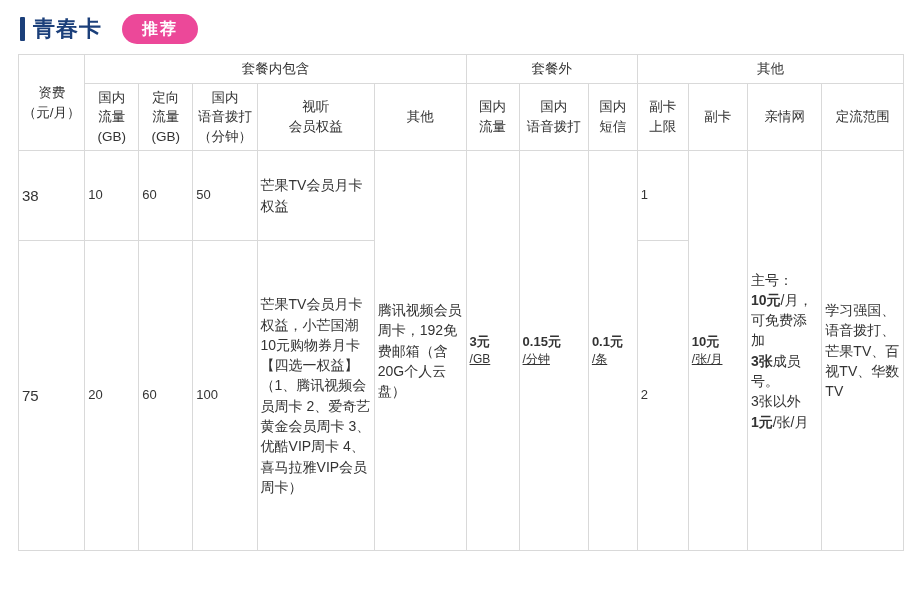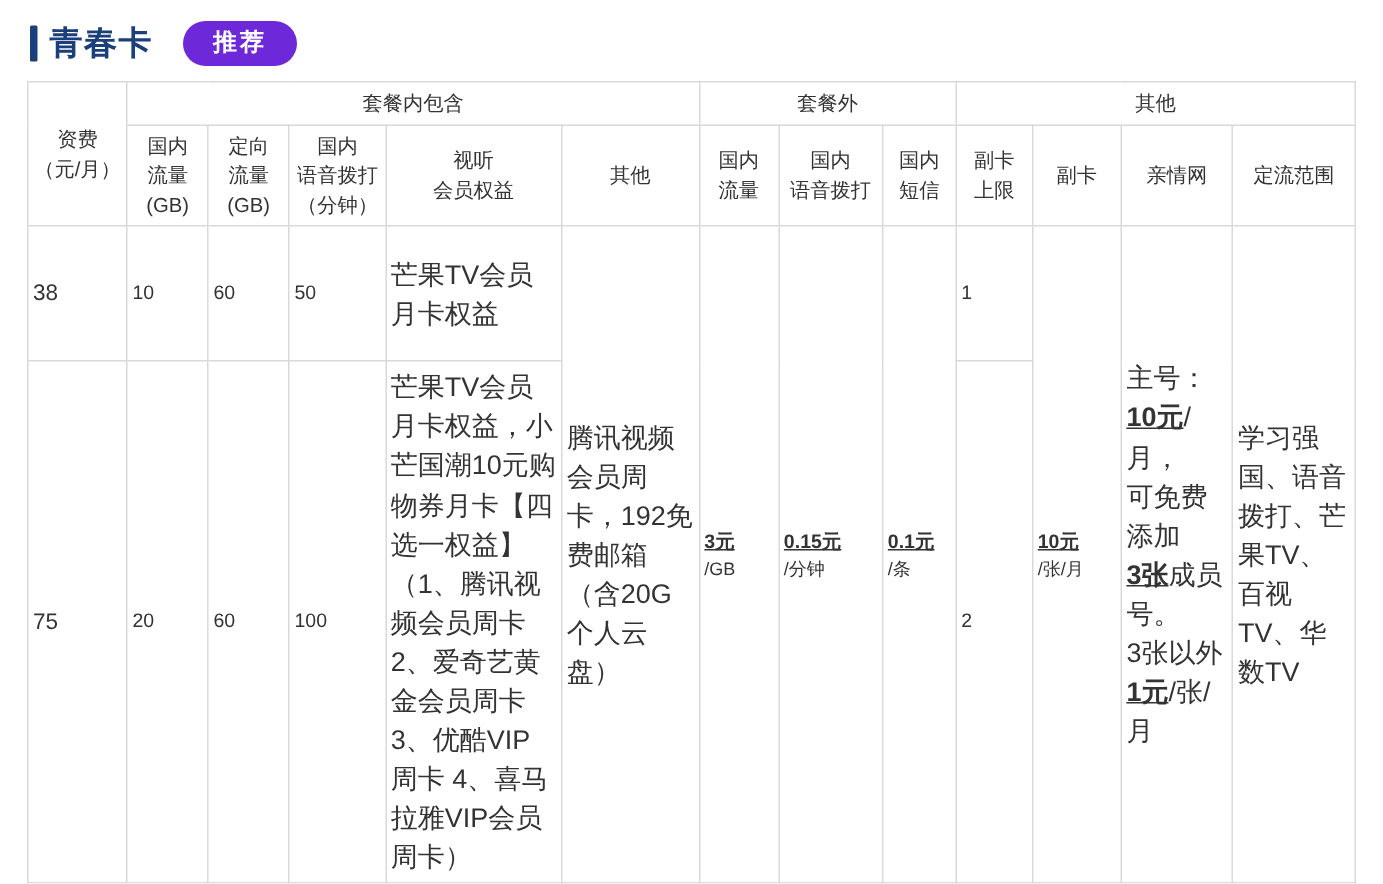--- a/index.html
+++ b/index.html
@@ -34,21 +34,21 @@
     border-radius: 1px;
   }
   .title-text {
     font-size: 22px;
     font-weight: bold;
     color: #1b3f7a;
     letter-spacing: 1px;
   }
   .badge {
     margin-left: 20px;
-    background: #6d28d9;
+    background: #ec4899;
     color: #fff;
     font-size: 16px;
     font-weight: bold;
     padding: 5px 20px;
     border-radius: 16px;
     letter-spacing: 2px;
     line-height: 1.2;
   }
   
   .table-wrap {
@@ -82,31 +82,31 @@
   .left-align {
     text-align: left;
     padding-left: 8px;
     padding-right: 6px;
   }
   .small-unit {
     font-size: 12px;
   }
   .bold {
     font-weight: bold;
-    text-decoration: underline;
   }
   .cell-pad {
     padding: 8px 4px;
   }
   .multi {
-    font-size: 18px;
+    font-size: 14px;
     line-height: 1.5;
   }
   .nowrap-unit {
     display: block;
+    text-decoration: underline;
   }
 </style>
 </head>
 <body>
 
 <div class="page">
 
   <div class="title-row">
     <div class="title-bar"></div>
     <div class="title-text">青春卡</div>

